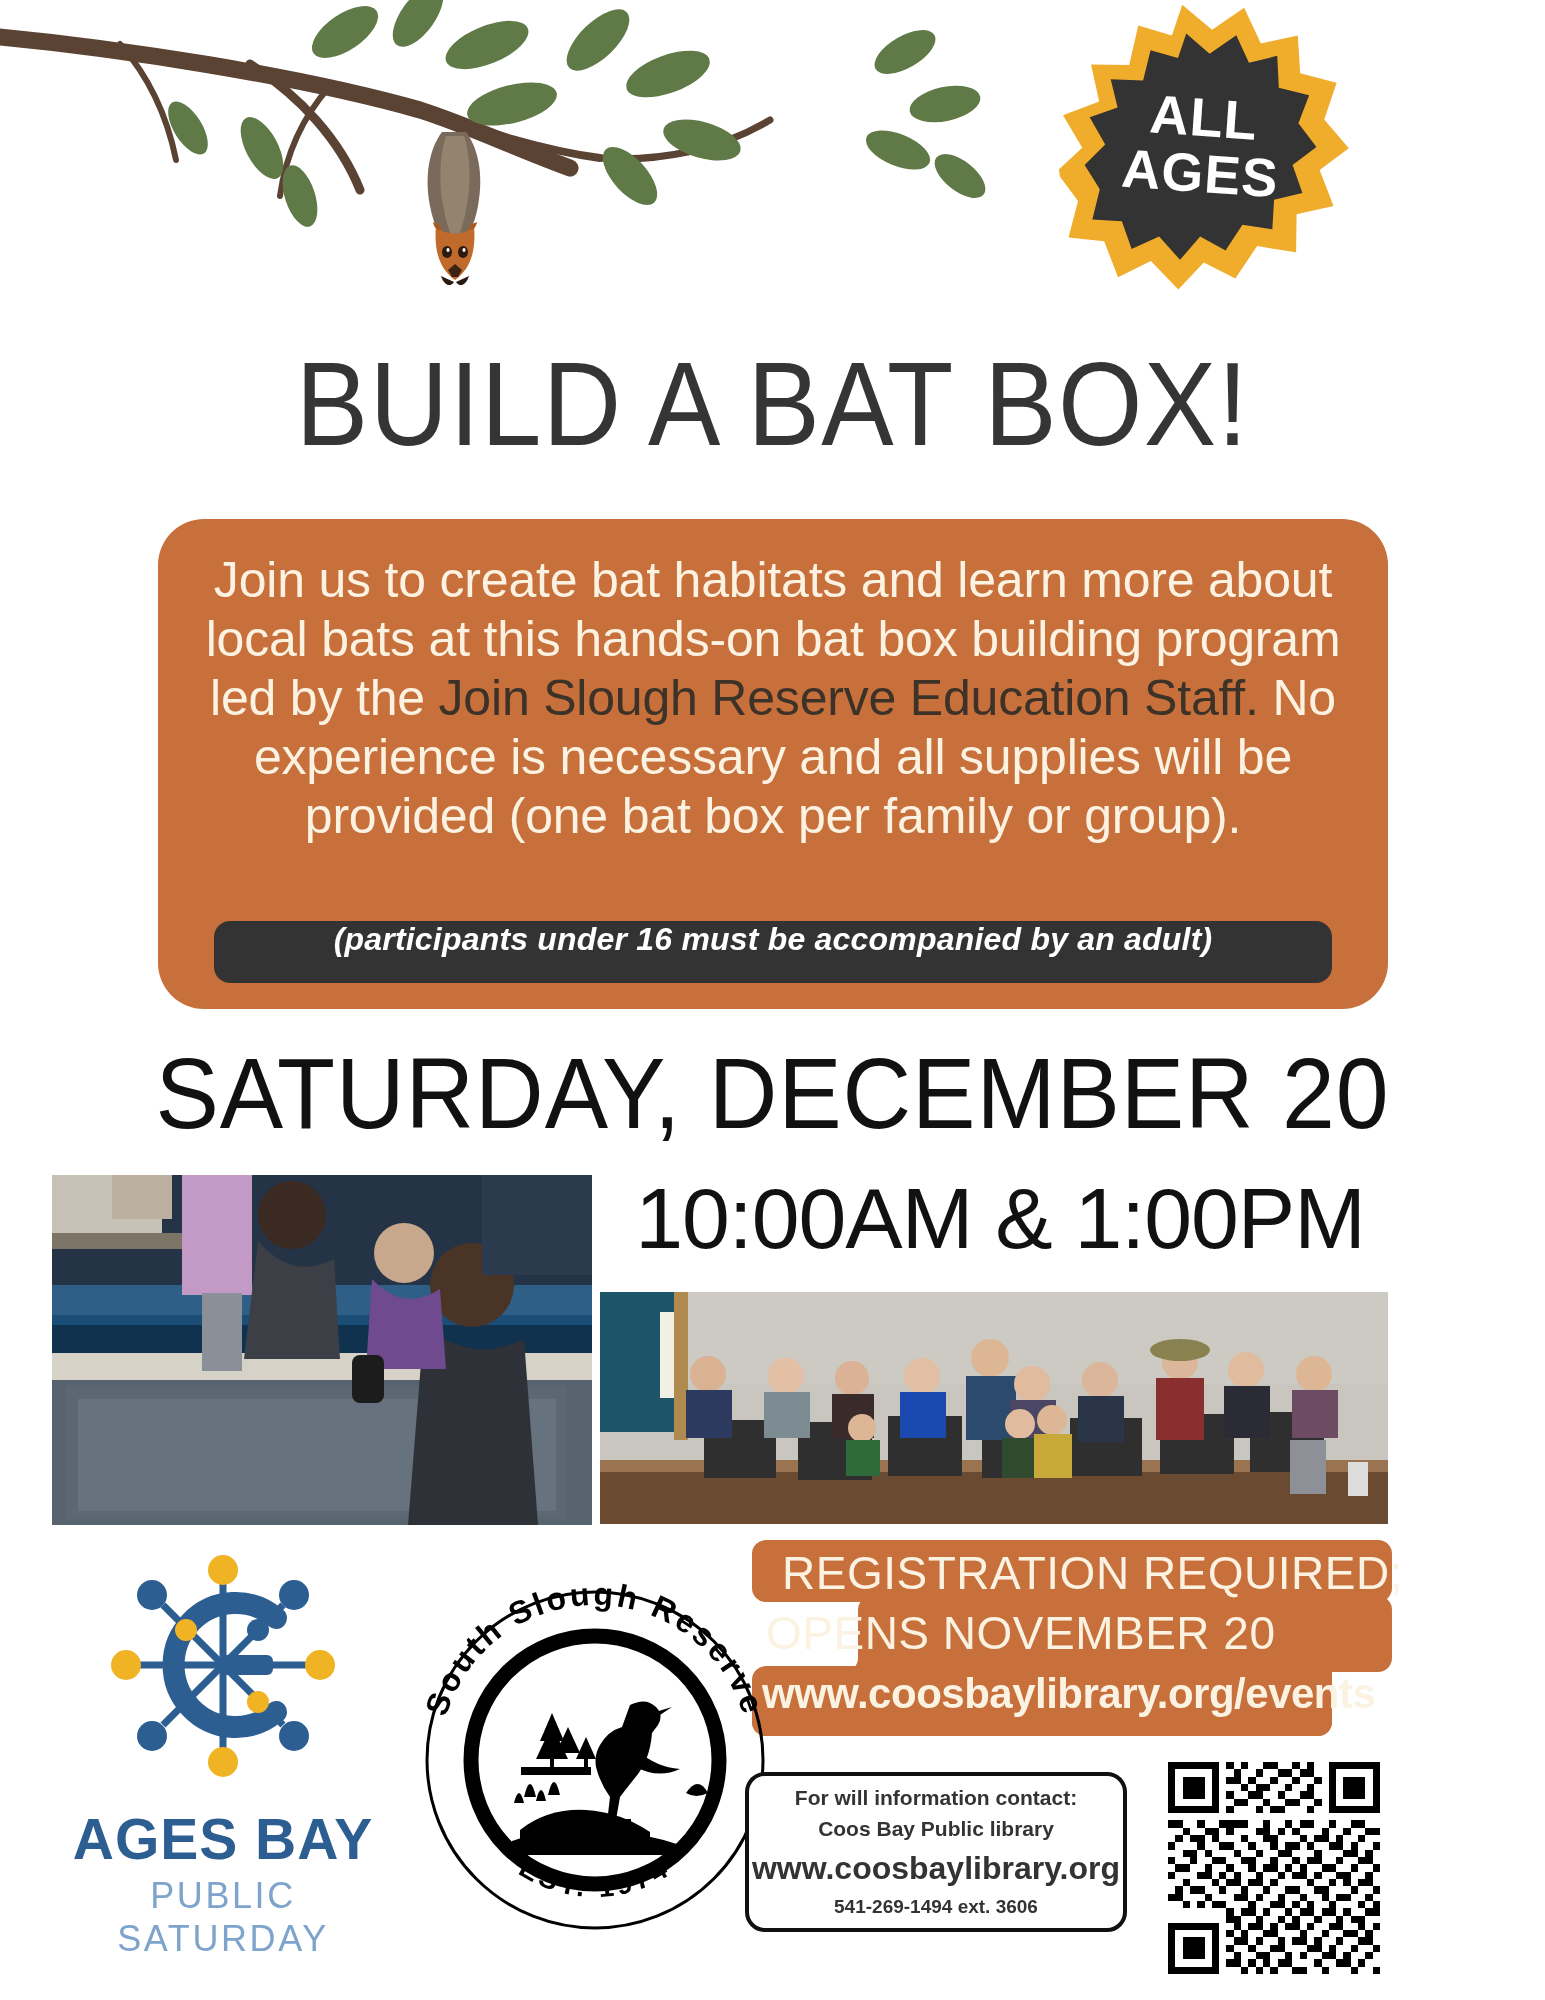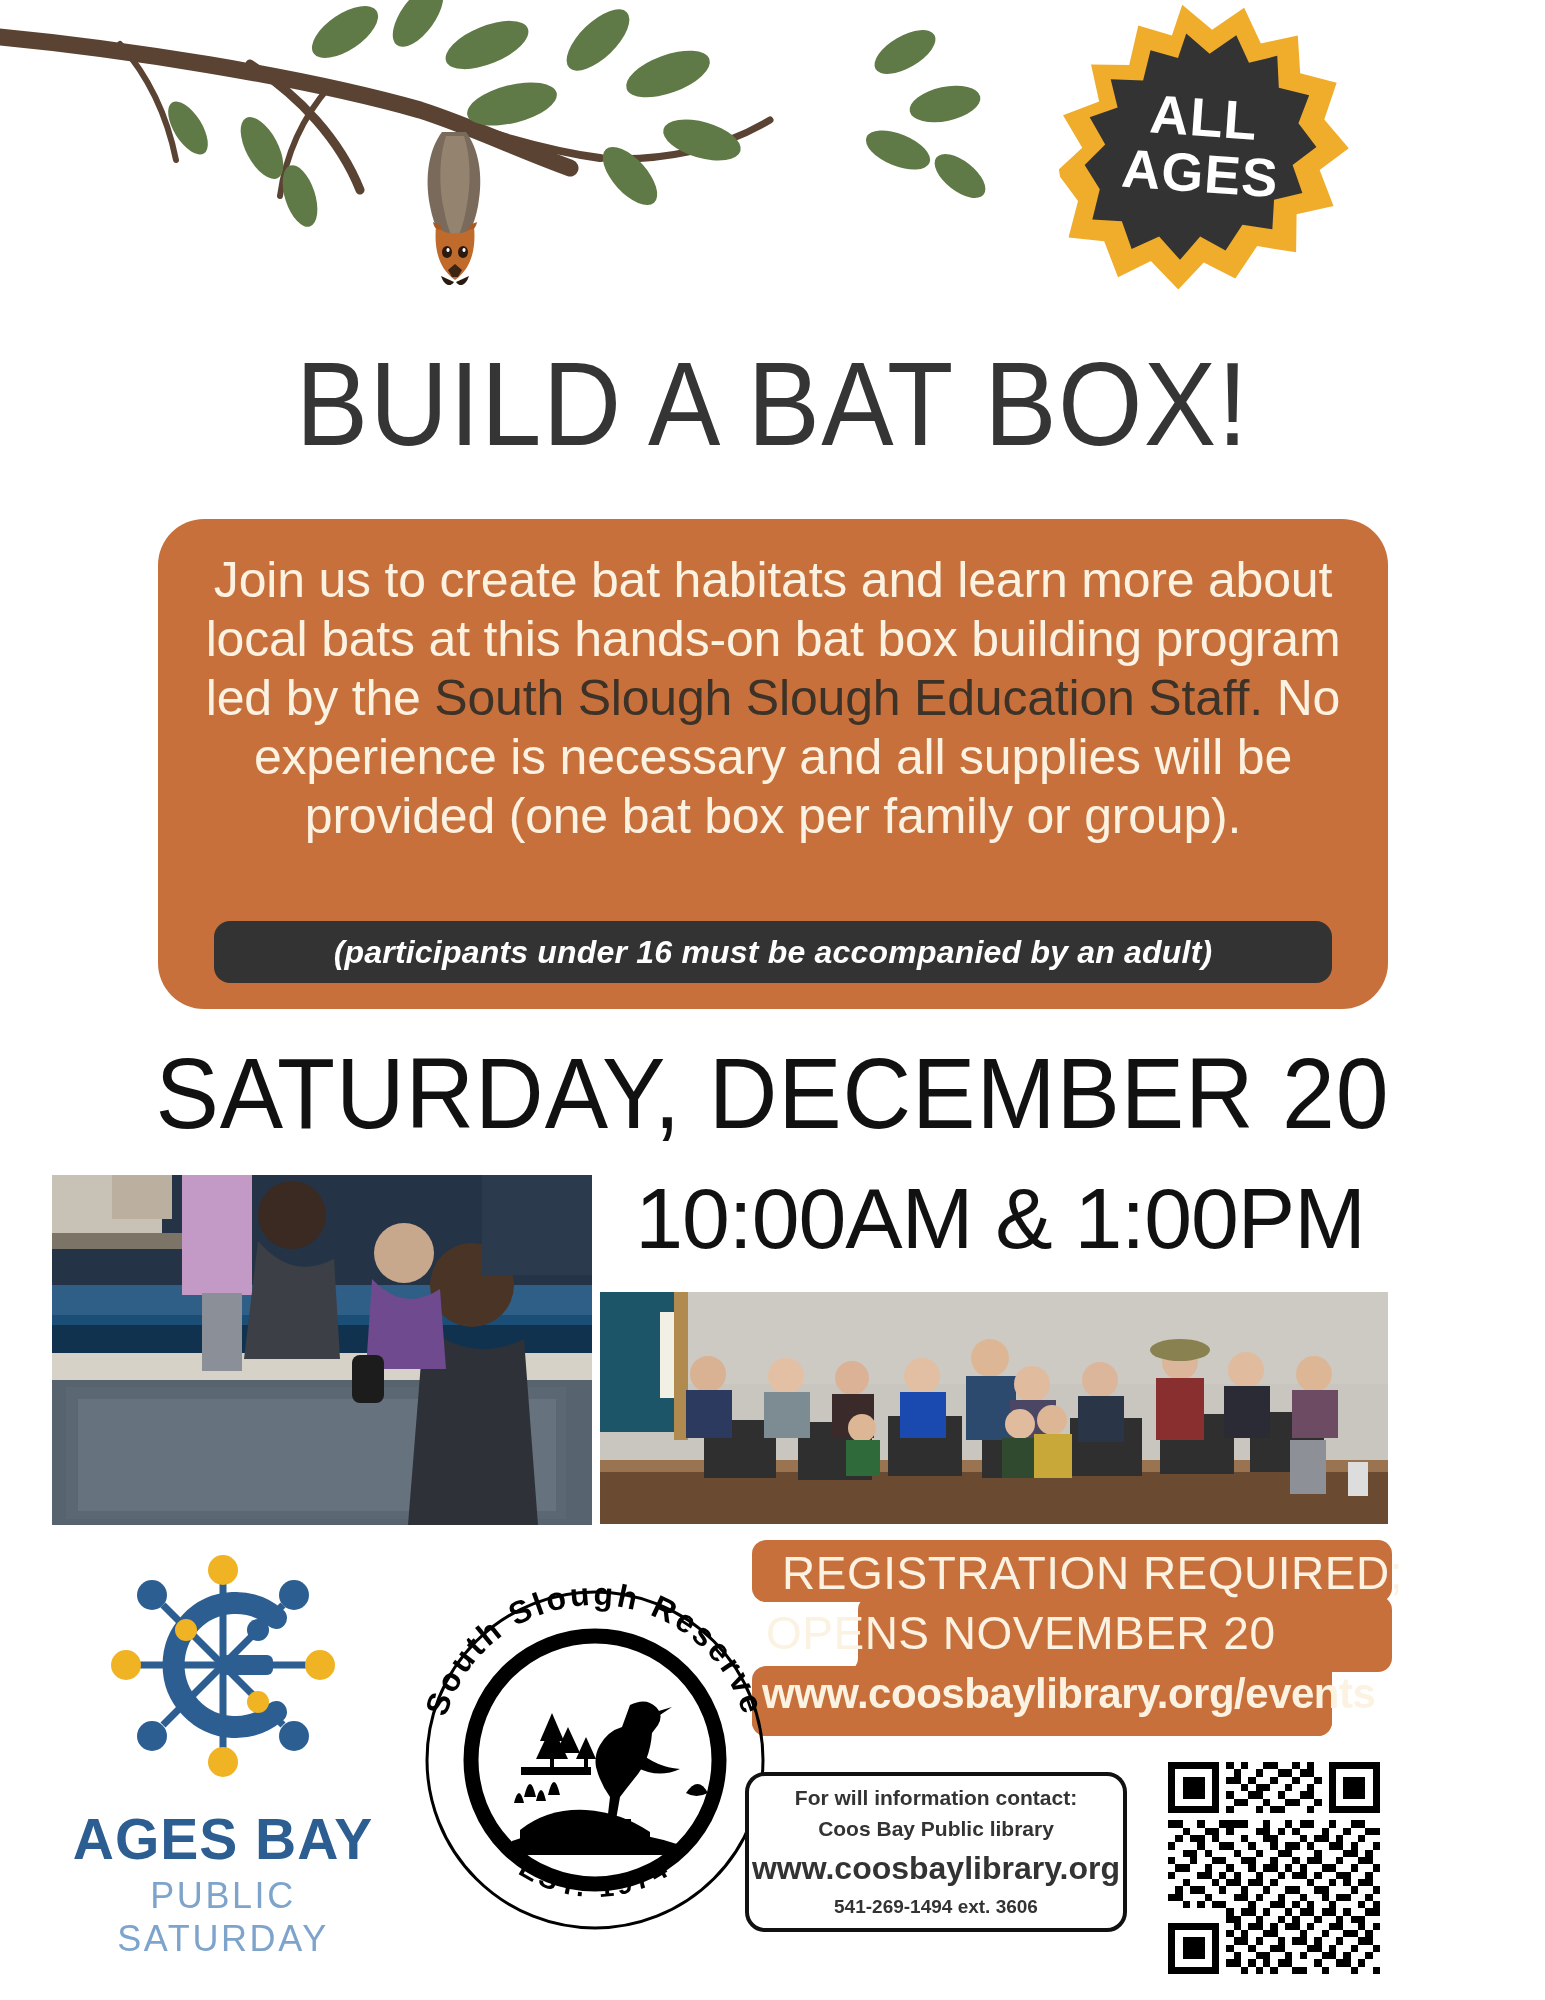--- a/index.html
+++ b/index.html
@@ -55,21 +55,21 @@
   }
   .body-text{
     color:#FBF2E2;font-size:50px;line-height:1.18;text-align:center;
     font-family:"Liberation Sans",sans-serif;
     letter-spacing:-0.2px;
   }
   .body-text .dk{color:#3C3228;}
   .note-bar{
     position:absolute;left:56px;right:56px;bottom:26px;height:62px;
     background:#333333;border-radius:16px;
-    display:flex;align-items:center;justify-content:center;
+    display:flex;align-items:flex-start;justify-content:center;
   }
   .note-bar span{
     color:#ffffff;font-weight:bold;font-style:italic;
     font-size:32px;letter-spacing:0.2px;white-space:nowrap;
     font-family:"Liberation Sans",sans-serif;
   }
 
   
   .date-line{
     position:absolute;left:0;right:0;top:1043px;text-align:center;
@@ -195,21 +195,21 @@
     <div class="badge-text">
       <span>ALL</span>
       <span>AGES</span>
     </div>
   </div>
 
   <div class="title">BUILD A BAT BOX!</div>
 
   <div class="body-card">
     <div class="body-text">
-      <span>Join us to create bat habitats and learn more about local bats at this hands-on bat box building program led by the </span><span class="dk">South Slough Slough Education Staff.</span><span> No experience is necessary and all supplies will be provided (one bat box per family or group).</span>
+      <span>Join us to create bat habitats and learn more about local bats at this hands-on bat box building program led by the </span><span class="dk">Join Slough Reserve Education Staff.</span><span> No experience is necessary and all supplies will be provided (one bat box per family or group).</span>
     </div>
     <div class="note-bar">
       <span>(participants under 16 must be accompanied by an adult)</span>
     </div>
   </div>
 
   <div class="date-line">SATURDAY, DECEMBER 20</div>
   <div class="time-line">10:00AM &amp; 1:00PM</div>
 
   <div class="photo photo-left">

